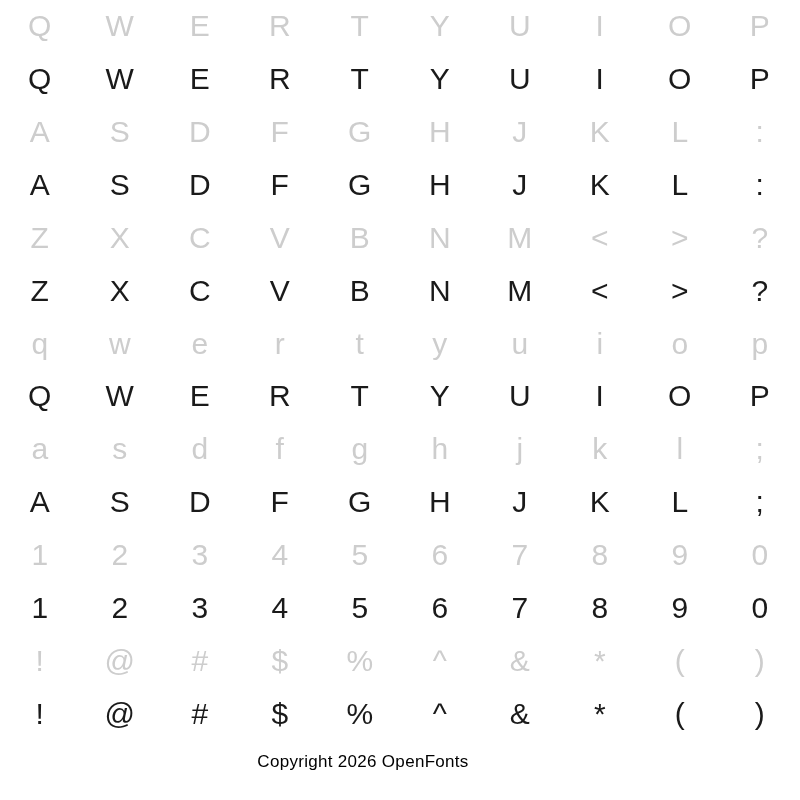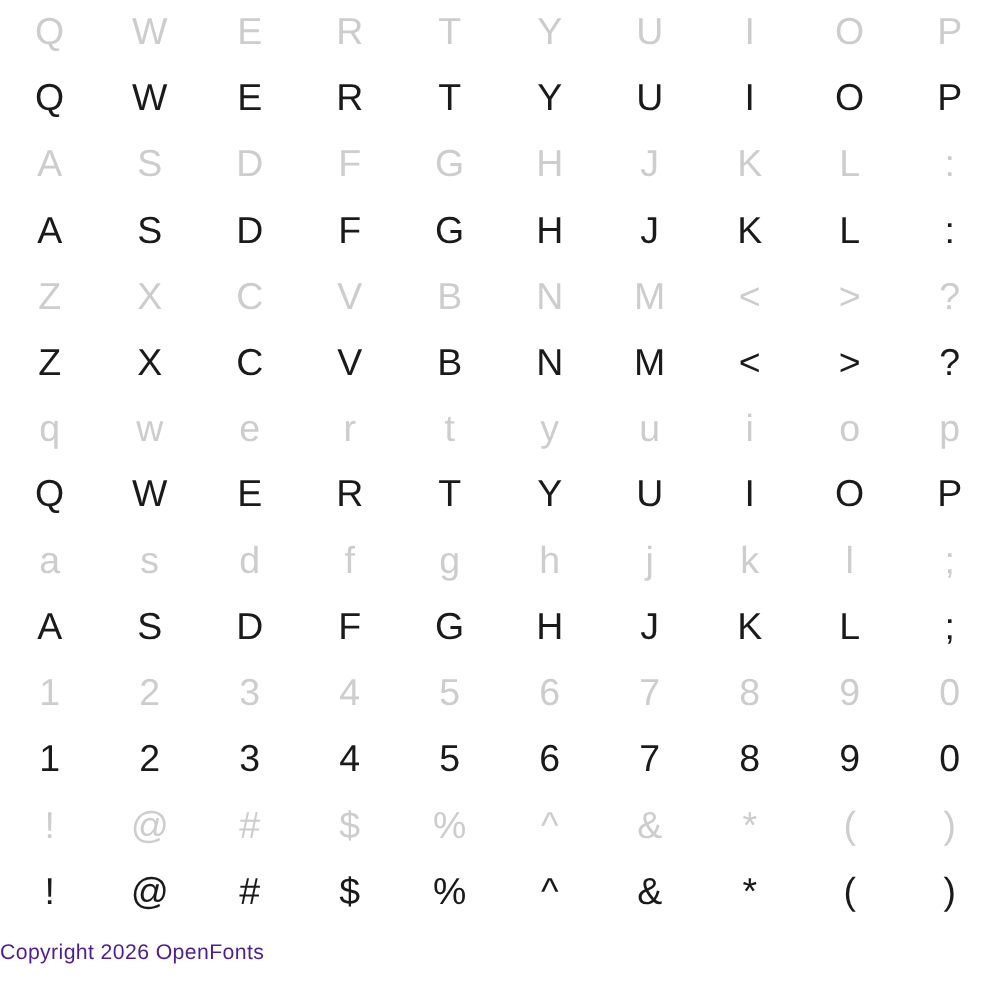--- a/index.html
+++ b/index.html
@@ -44,23 +44,23 @@
   }
   .cell.solid {
     color: #1a1a1a;
     font-weight: 400;
   }
   .footer {
     position: absolute;
     left: 0;
     right: 0;
     bottom: 28px;
-    text-align: left;
+    text-align: center;
     padding-right: 74px;
-    color: #4c1d95;
+    color: #000000;
     font-size: 17px;
     letter-spacing: 0.3px;
   }
 </style>
 </head>
 <body>
 
 <div class="sheet">
   <div class="grid" id="char-grid">
       <div class="cell ghost">Q</div>

